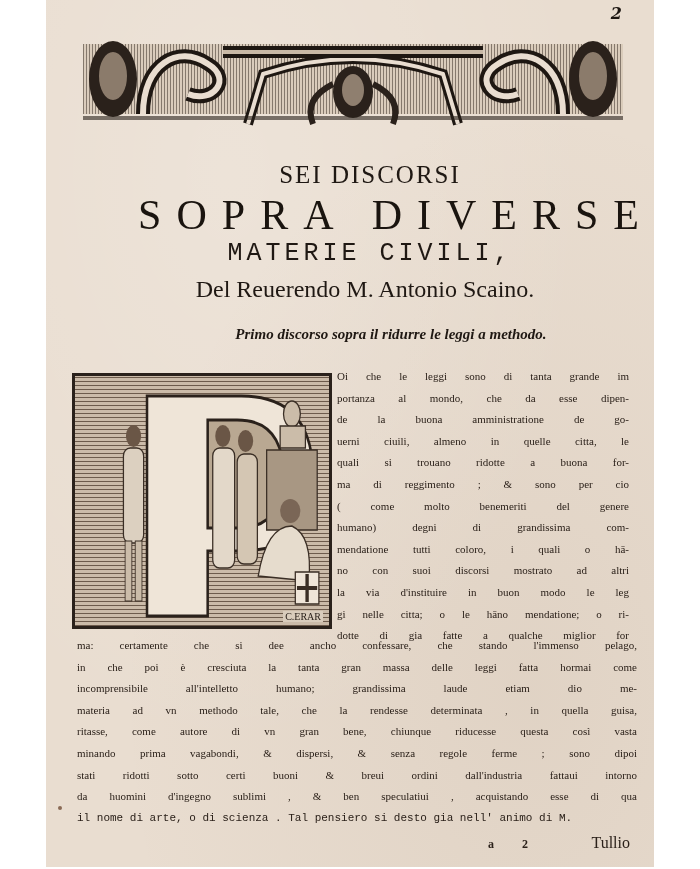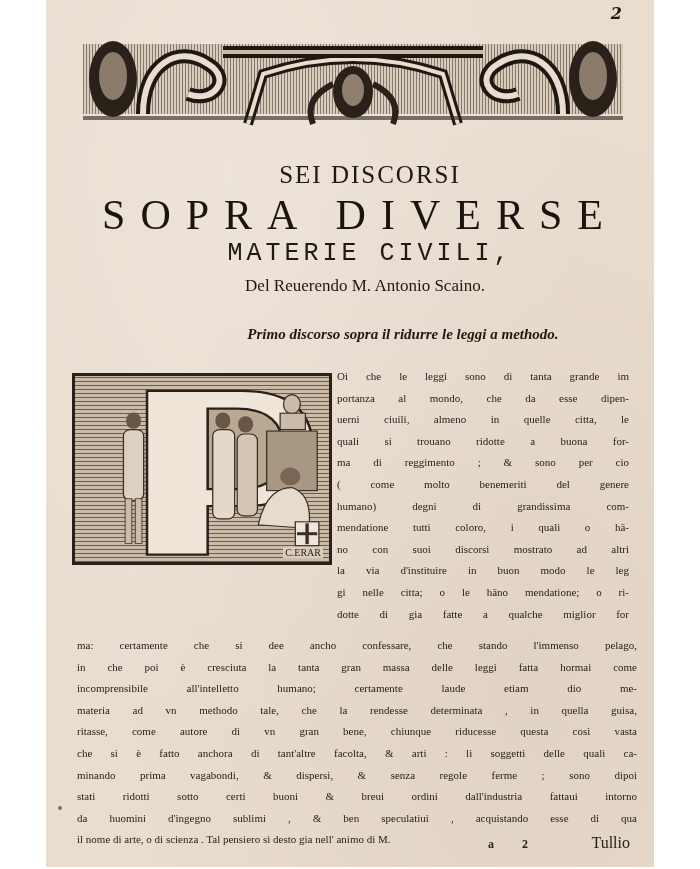--- a/index.html
+++ b/index.html
@@ -63,62 +63,63 @@
     }
     .title-line2 {
       font-family: "Liberation Serif", "DejaVu Serif", serif;
       font-size: 42px;
       letter-spacing: 15px;
       color: #1a140f;
       line-height: 46px;
       margin-top: 2px;
       margin-left: 20px;
       white-space: nowrap;
+      text-align: right;
     }
     .title-line3 {
       font-family: Liberation Mono, monospace;
       font-size: 25px;
       letter-spacing: 4px;
       color: #1f1813;
       line-height: 32px;
       margin-left: 40px;
     }
     .author {
       position: absolute;
       top: 276px;
       left: 0;
       width: 608px;
       text-align: center;
       font-family: "Liberation Serif", "DejaVu Serif", serif;
-      font-size: 17px;
+      font-size: 24px;
       color: #1f1813;
       padding-left: 30px;
       box-sizing: border-box;
     }
     .subtitle {
       position: absolute;
       top: 326px;
-      left: 12px;
+      left: 0;
       width: 632px;
       text-align: center;
       font-family: "Liberation Serif", "DejaVu Serif", serif;
       font-style: italic;
       font-weight: bold;
       font-size: 15px;
       color: #1f1813;
       padding-left: 58px;
       box-sizing: border-box;
     }
     
     .initial {
       position: absolute;
       left: 26px;
       top: 373px;
       width: 260px;
-      height: 192px;
+      height: 256px;
       border: 3px solid #2a211b;
       box-sizing: border-box;
       background:
         repeating-linear-gradient(0deg, #6d5b4c 0px, #6d5b4c 1px, #cbbba9 1px, #cbbba9 4px);
       overflow: hidden;
       padding-left: 40px;
     }
     .initial svg { width: 100%; height: 100%; display: block; }
     .initial-sig {
       position: absolute;
@@ -150,20 +151,21 @@
       width: 560px;
     }
     .line {
       display: block;
       white-space: nowrap;
       text-align: justify;
       text-align-last: justify;
     }
     .line.last {
       text-align-last: left;
+      font-family: Liberation Mono, monospace;
     }
     .margin-dot {
       position: absolute;
       left: 12px;
       top: 806px;
       width: 4px;
       height: 4px;
       border-radius: 50%;
       background: #8a6a55;
     }
@@ -261,39 +263,39 @@
       <rect x="214" y="196" width="28" height="32" fill="#efe5d8" stroke="#3a2e25" stroke-width="1.5"></rect>
       <rect x="226" y="198" width="4" height="28" fill="#3a2e25"></rect>
       <rect x="216" y="210" width="24" height="4" fill="#3a2e25"></rect>
     </svg>
     <div class="initial-sig">C.ERAR</div>
   </div>
 
   <div class="col-right body-text">
     <span class="line">Oi che le leggi sono di tanta grande im</span>
     <span class="line">portanza al mondo, che da esse dipen-</span>
+    <span class="line">de la buona amministratione de go-</span>
     <span class="line">uerni ciuili, almeno in quelle citta, le</span>
     <span class="line">quali si trouano ridotte a buona for-</span>
     <span class="line">ma di reggimento ; &amp; sono per cio</span>
     <span class="line">( come molto benemeriti del genere</span>
     <span class="line">humano) degni di grandissima com-</span>
     <span class="line">mendatione tutti coloro, i quali o hā-</span>
     <span class="line">no con suoi discorsi mostrato ad altri</span>
     <span class="line">la via d'instituire in buon modo le leg</span>
     <span class="line">gi nelle citta; o le hāno mendatione; o ri-</span>
     <span class="line">dotte di gia fatte a qualche miglior for</span>
   </div>
 
   <div class="col-full body-text">
     <span class="line">ma: certamente che si dee ancho confessare, che stando l'immenso pelago,</span>
     <span class="line">in che poi è cresciuta la tanta gran massa delle leggi fatta hormai come</span>
-    <span class="line">incomprensibile all'intelletto humano; certamente laude etiam dio me-</span>
+    <span class="line">incomprensibile all'intelletto humano; grandissima laude etiam dio me-</span>
     <span class="line">materia ad vn methodo tale, che la rendesse determinata , in quella guisa,</span>
     <span class="line">ritasse, come autore di vn gran bene, chiunque riducesse questa così vasta</span>
-    <span class="line">che si è fatto anchora di tant'altre facolta, &amp; arti : li soggetti delle quali ca-</span>
     <span class="line">minando prima vagabondi, &amp; dispersi, &amp; senza regole ferme ; sono dipoi</span>
     <span class="line">stati ridotti sotto certi buoni &amp; breui ordini dall'industria fattaui intorno</span>
     <span class="line">da huomini d'ingegno sublimi , &amp; ben speculatiui , acquistando esse di qua</span>
     <span class="line last">il nome di arte, o di scienza . Tal pensiero si desto gia nell' animo di M.</span>
   </div>
 
   <div class="margin-dot"></div>
 
   <div class="signature-line">
     <span class="sig-mark">a</span>

